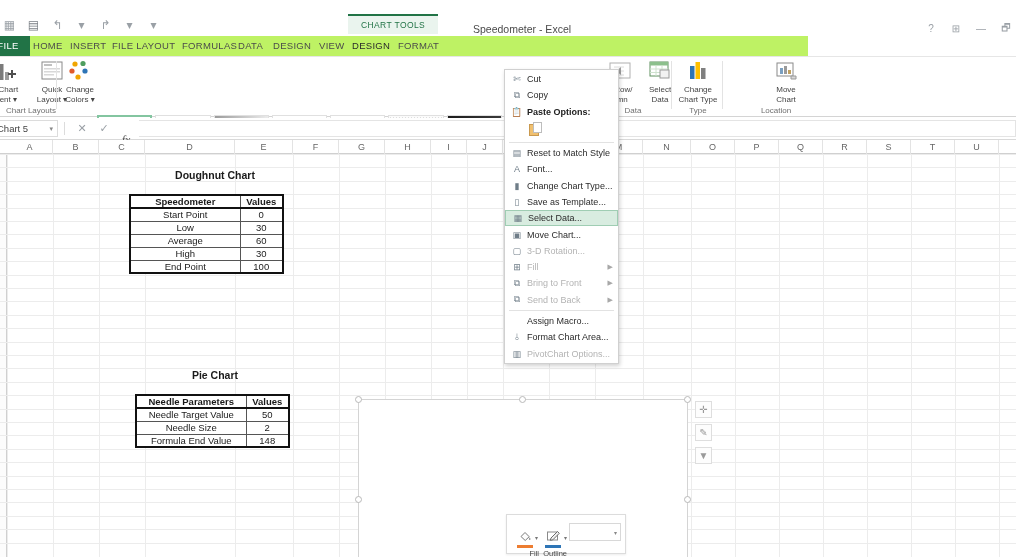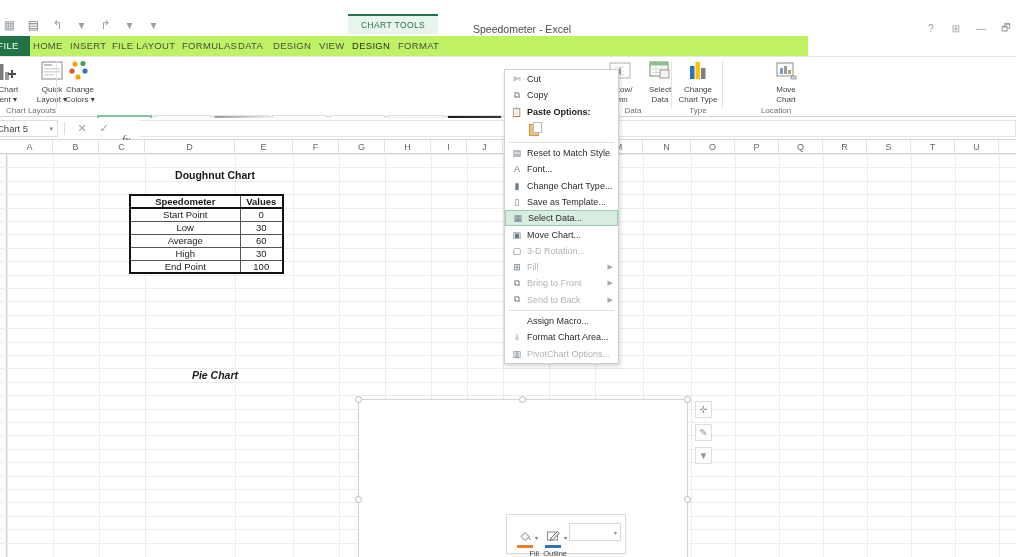--- a/index.html
+++ b/index.html
@@ -380,21 +380,41 @@
           <td class="c1">High</td>
           <td class="c2">30</td>
         </tr>
         <tr>
           <td class="c1">End Point</td>
           <td class="c2">100</td>
         </tr>
       </tbody>
     </table>
 
-  <div class="tbl-title" style="left:135px;top:229px;width:160px;font-style:italic;">Pie Chart</div>
+  <div class="tbl-title" style="left:135px;top:229px;width:160px;">Pie Chart</div>
+  <table class="dtable" style="left:135px;top:254px;" id="tbl-pie">
+      <tbody>
+        <tr>
+          <th class="c1">Needle Parameters</th>
+          <th class="c2">Values</th>
+        </tr>
+        <tr>
+          <td class="c1">Needle Target Value</td>
+          <td class="c2">50</td>
+        </tr>
+        <tr>
+          <td class="c1">Needle Size</td>
+          <td class="c2">2</td>
+        </tr>
+        <tr>
+          <td class="c1">Formula End Value</td>
+          <td class="c2">148</td>
+        </tr>
+      </tbody>
+    </table>
 
   <div class="chartobj" id="chartobj">
       <div class="handle" style="left: -4px; top: -4px;"></div>
       <div class="handle" style="left: calc(50% - 4px); top: -4px;"></div>
       <div class="handle" style="left: auto; right: -4px; top: -4px;"></div>
       <div class="handle" style="left: -4px; top: calc(50% - 4px);"></div>
       <div class="handle" style="left: auto; right: -4px; top: calc(50% - 4px);"></div>
     </div>
   <div class="chartbtns" id="chartbtns">
       <div class="cbtn">

